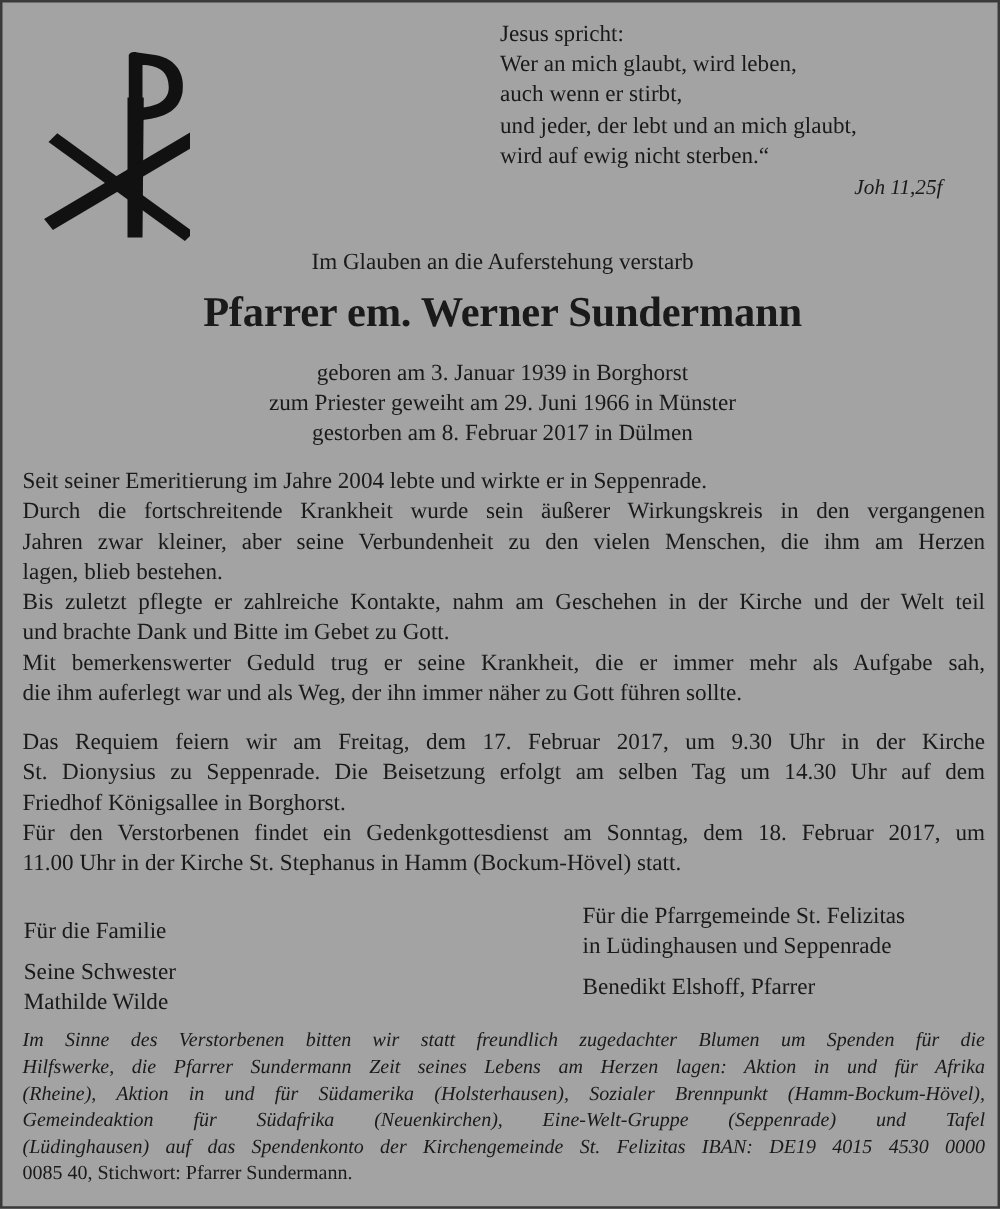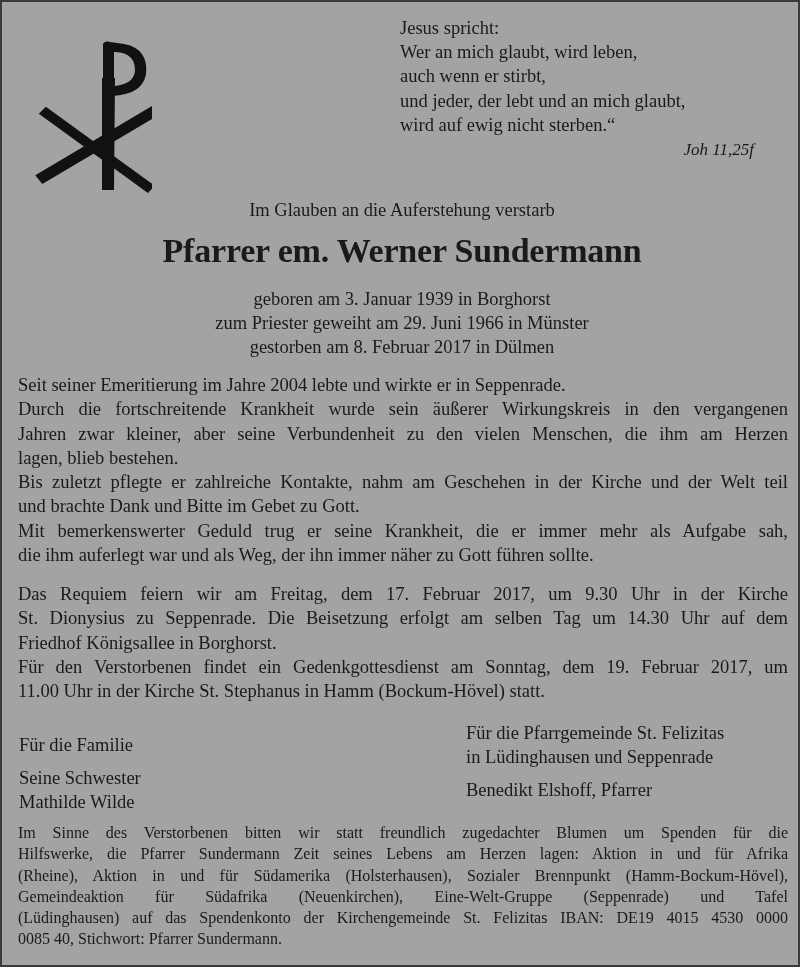--- a/index.html
+++ b/index.html
@@ -114,20 +114,21 @@
       left: 16px;
       width: 770px;
       top: 820px;
       font-size: 16px;
       line-height: 21.3px;
     }
     .donation .justify {
       display: block;
       text-align: justify;
       text-align-last: justify;
+      font-style: italic;
     }
     .donation .last { display: block; }
   </style>
 </head>
 <body>
 
 <div class="notice">
 
   <svg class="chi-rho" viewBox="0 0 122 160" xmlns="http://www.w3.org/2000/svg">
 
@@ -166,21 +167,21 @@
     <span class="justify">Bis zuletzt pflegte er zahlreiche Kontakte, nahm am Geschehen in der Kirche und der Welt teil</span>
     <span class="line">und brachte Dank und Bitte im Gebet zu Gott.</span>
     <span class="justify">Mit bemerkenswerter Geduld trug er seine Krankheit, die er immer mehr als Aufgabe sah,</span>
     <span class="line">die ihm auferlegt war und als Weg, der ihn immer näher zu Gott führen sollte.</span>
   </div>
 
   <div class="para p2">
     <span class="justify">Das Requiem feiern wir am Freitag, dem 17. Februar 2017, um 9.30 Uhr in der Kirche</span>
     <span class="justify">St. Dionysius zu Seppenrade. Die Beisetzung erfolgt am selben Tag um 14.30 Uhr auf dem</span>
     <span class="line">Friedhof Königsallee in Borghorst.</span>
-    <span class="justify">Für den Verstorbenen findet ein Gedenkgottesdienst am Sonntag, dem 19. Februar 2017, um</span>
+    <span class="justify">Für den Verstorbenen findet ein Gedenkgottesdienst am Sonntag, dem 18. Februar 2017, um</span>
     <span class="line">11.00 Uhr in der Kirche St. Stephanus in Hamm (Bockum-Hövel) statt.</span>
   </div>
 
   <div class="sig-left">
     <span class="line">Für die Familie</span>
     <span class="gap"></span>
     <span class="line">Seine Schwester</span>
     <span class="line">Mathilde Wilde</span>
   </div>
 

